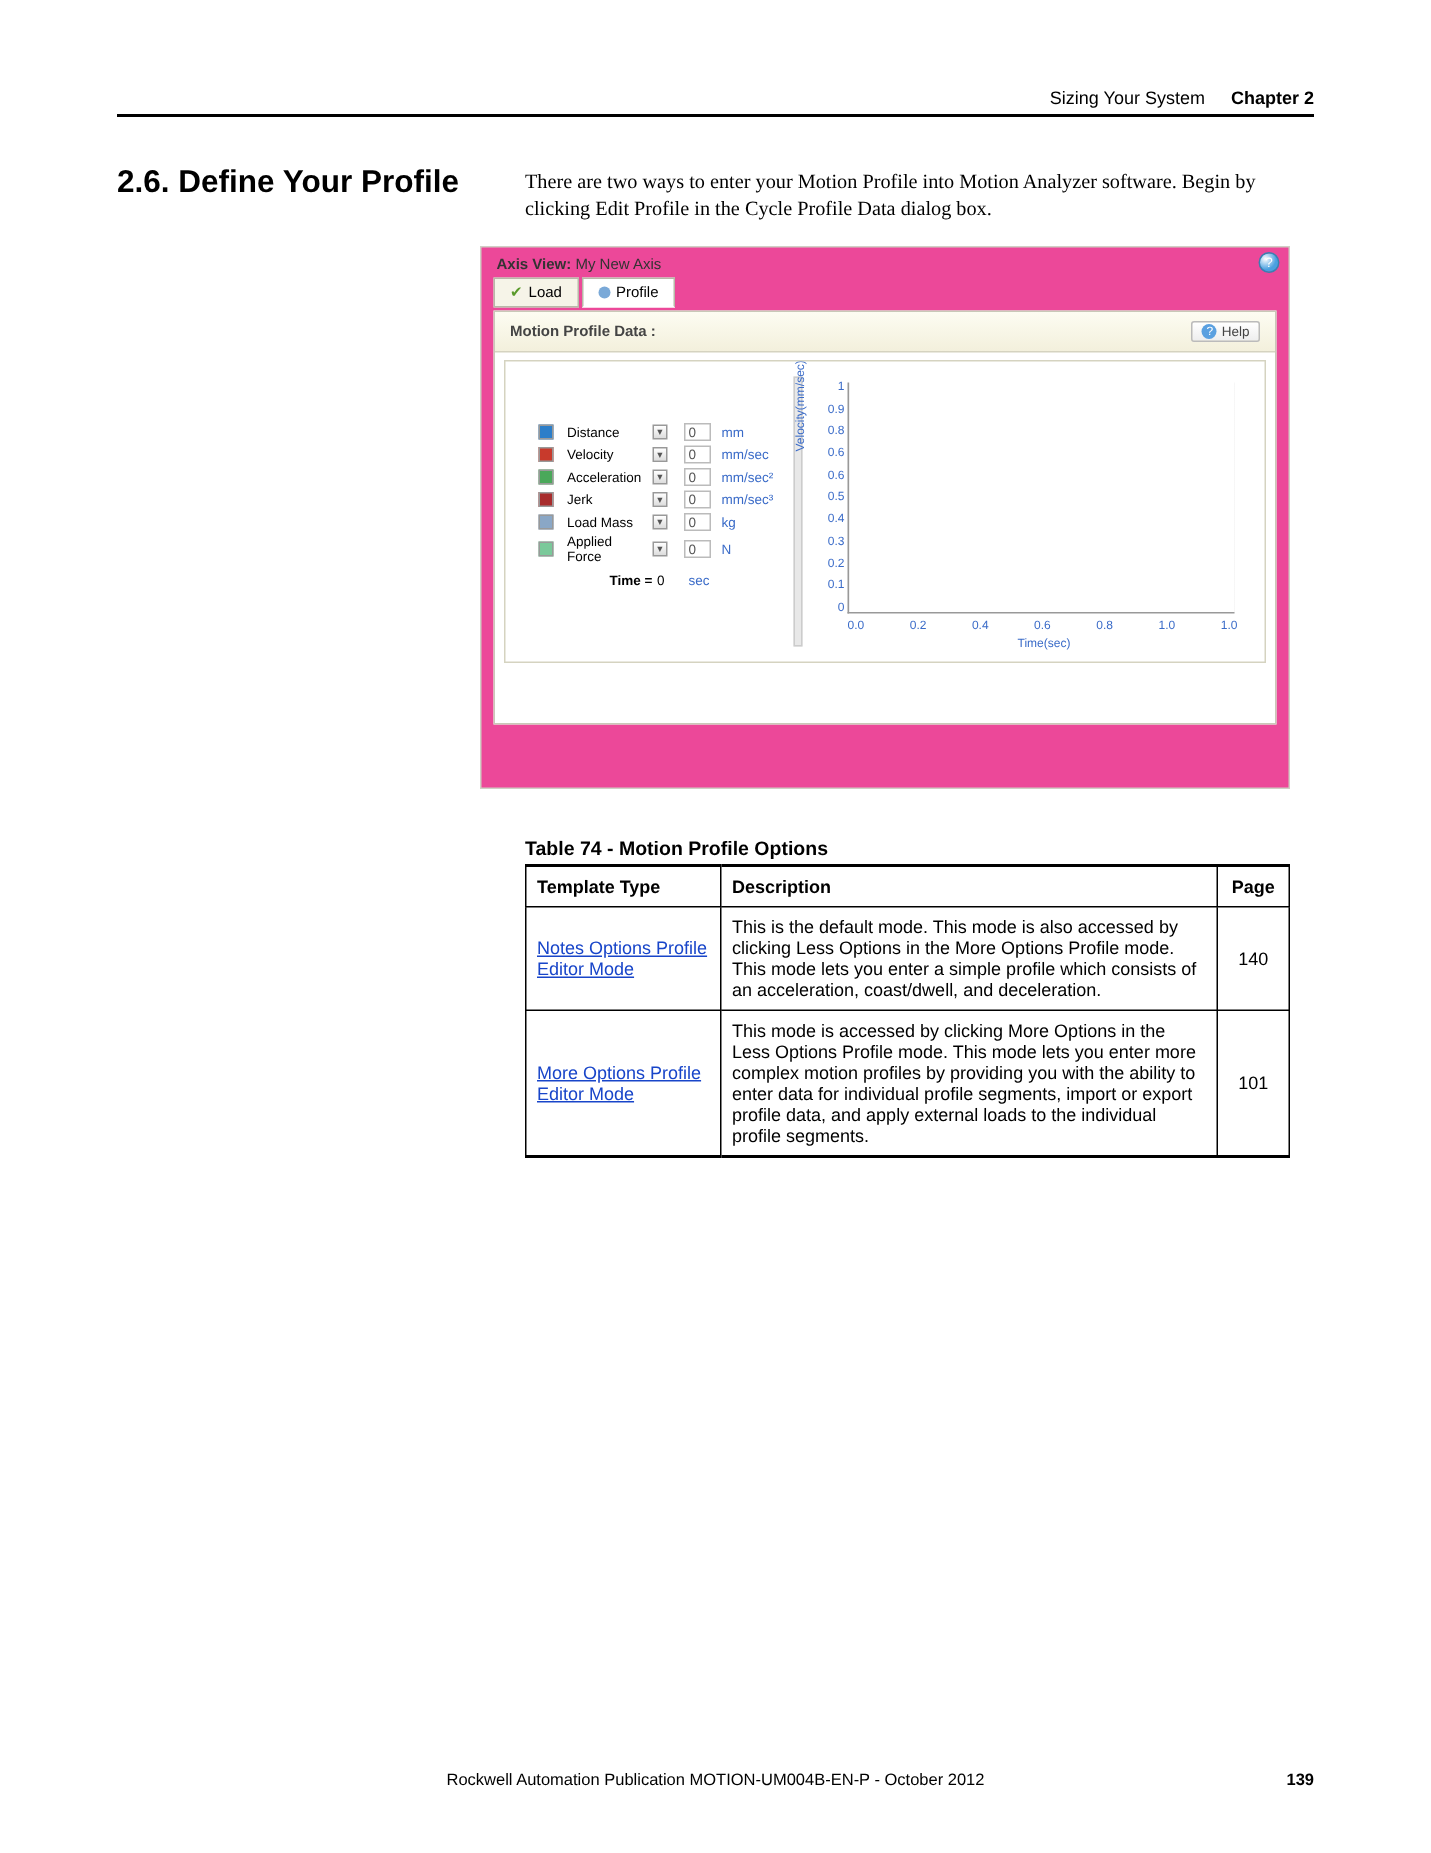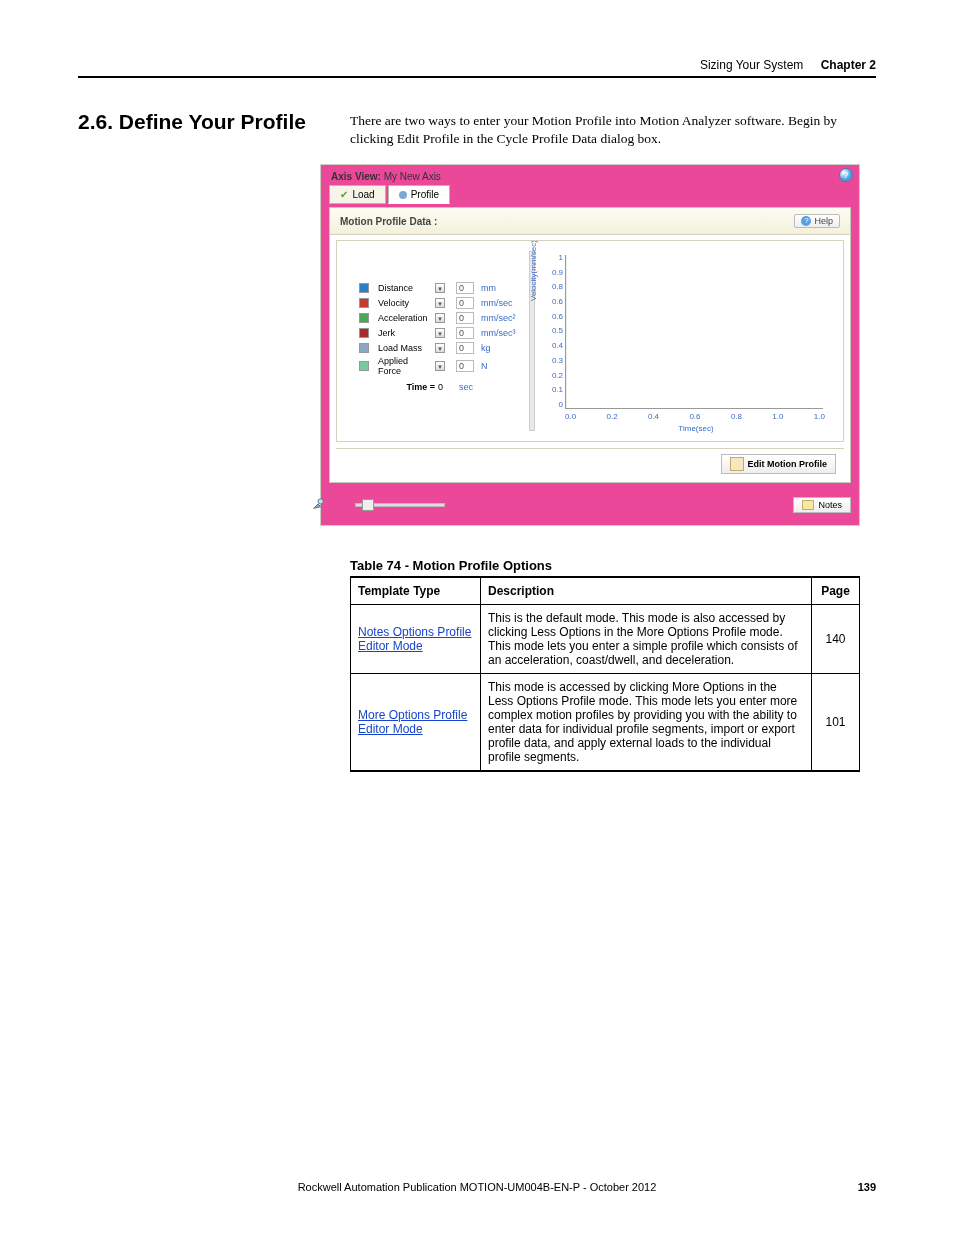--- a/index.html
+++ b/index.html
@@ -315,45 +315,22 @@
             <span>0.4</span>
             <span>0.6</span>
             <span>0.8</span>
             <span>1.0</span>
             <span>1.0</span>
           </div>
         <div class="x-label">Time(sec)</div>
       </div>
     </div>
 
-    <div class="edit-btn-row">
-      <div class="edit-btn">
-        <span class="ic"></span>
-        <span>Edit Motion Profile</span>
-      </div>
-    </div>
   </div>
 
-  <div class="notes-row">
-    <div style="position:relative;">
-      <span class="slider-pin">
-        <svg viewBox="0 0 16 16">
-            <path d="M3 13 L8 8 L11 11 Z" fill="#88aacc" stroke="#4a6a8a"></path>
-            <circle cx="11" cy="5" r="3" fill="#cde" stroke="#4a6a8a"></circle>
-          </svg>
-      </span>
-      <div class="slider-track">
-        <div class="slider-thumb"></div>
-      </div>
-    </div>
-    <div class="notes-btn">
-      <span class="nic"></span>
-      <span>Notes</span>
-    </div>
-  </div>
 </div>
 
 <div class="table-caption">Table 74 - Motion Profile Options</div>
 
 <table class="options">
   <colgroup>
       <col class="c1">
       <col>
       <col>
     </colgroup>

